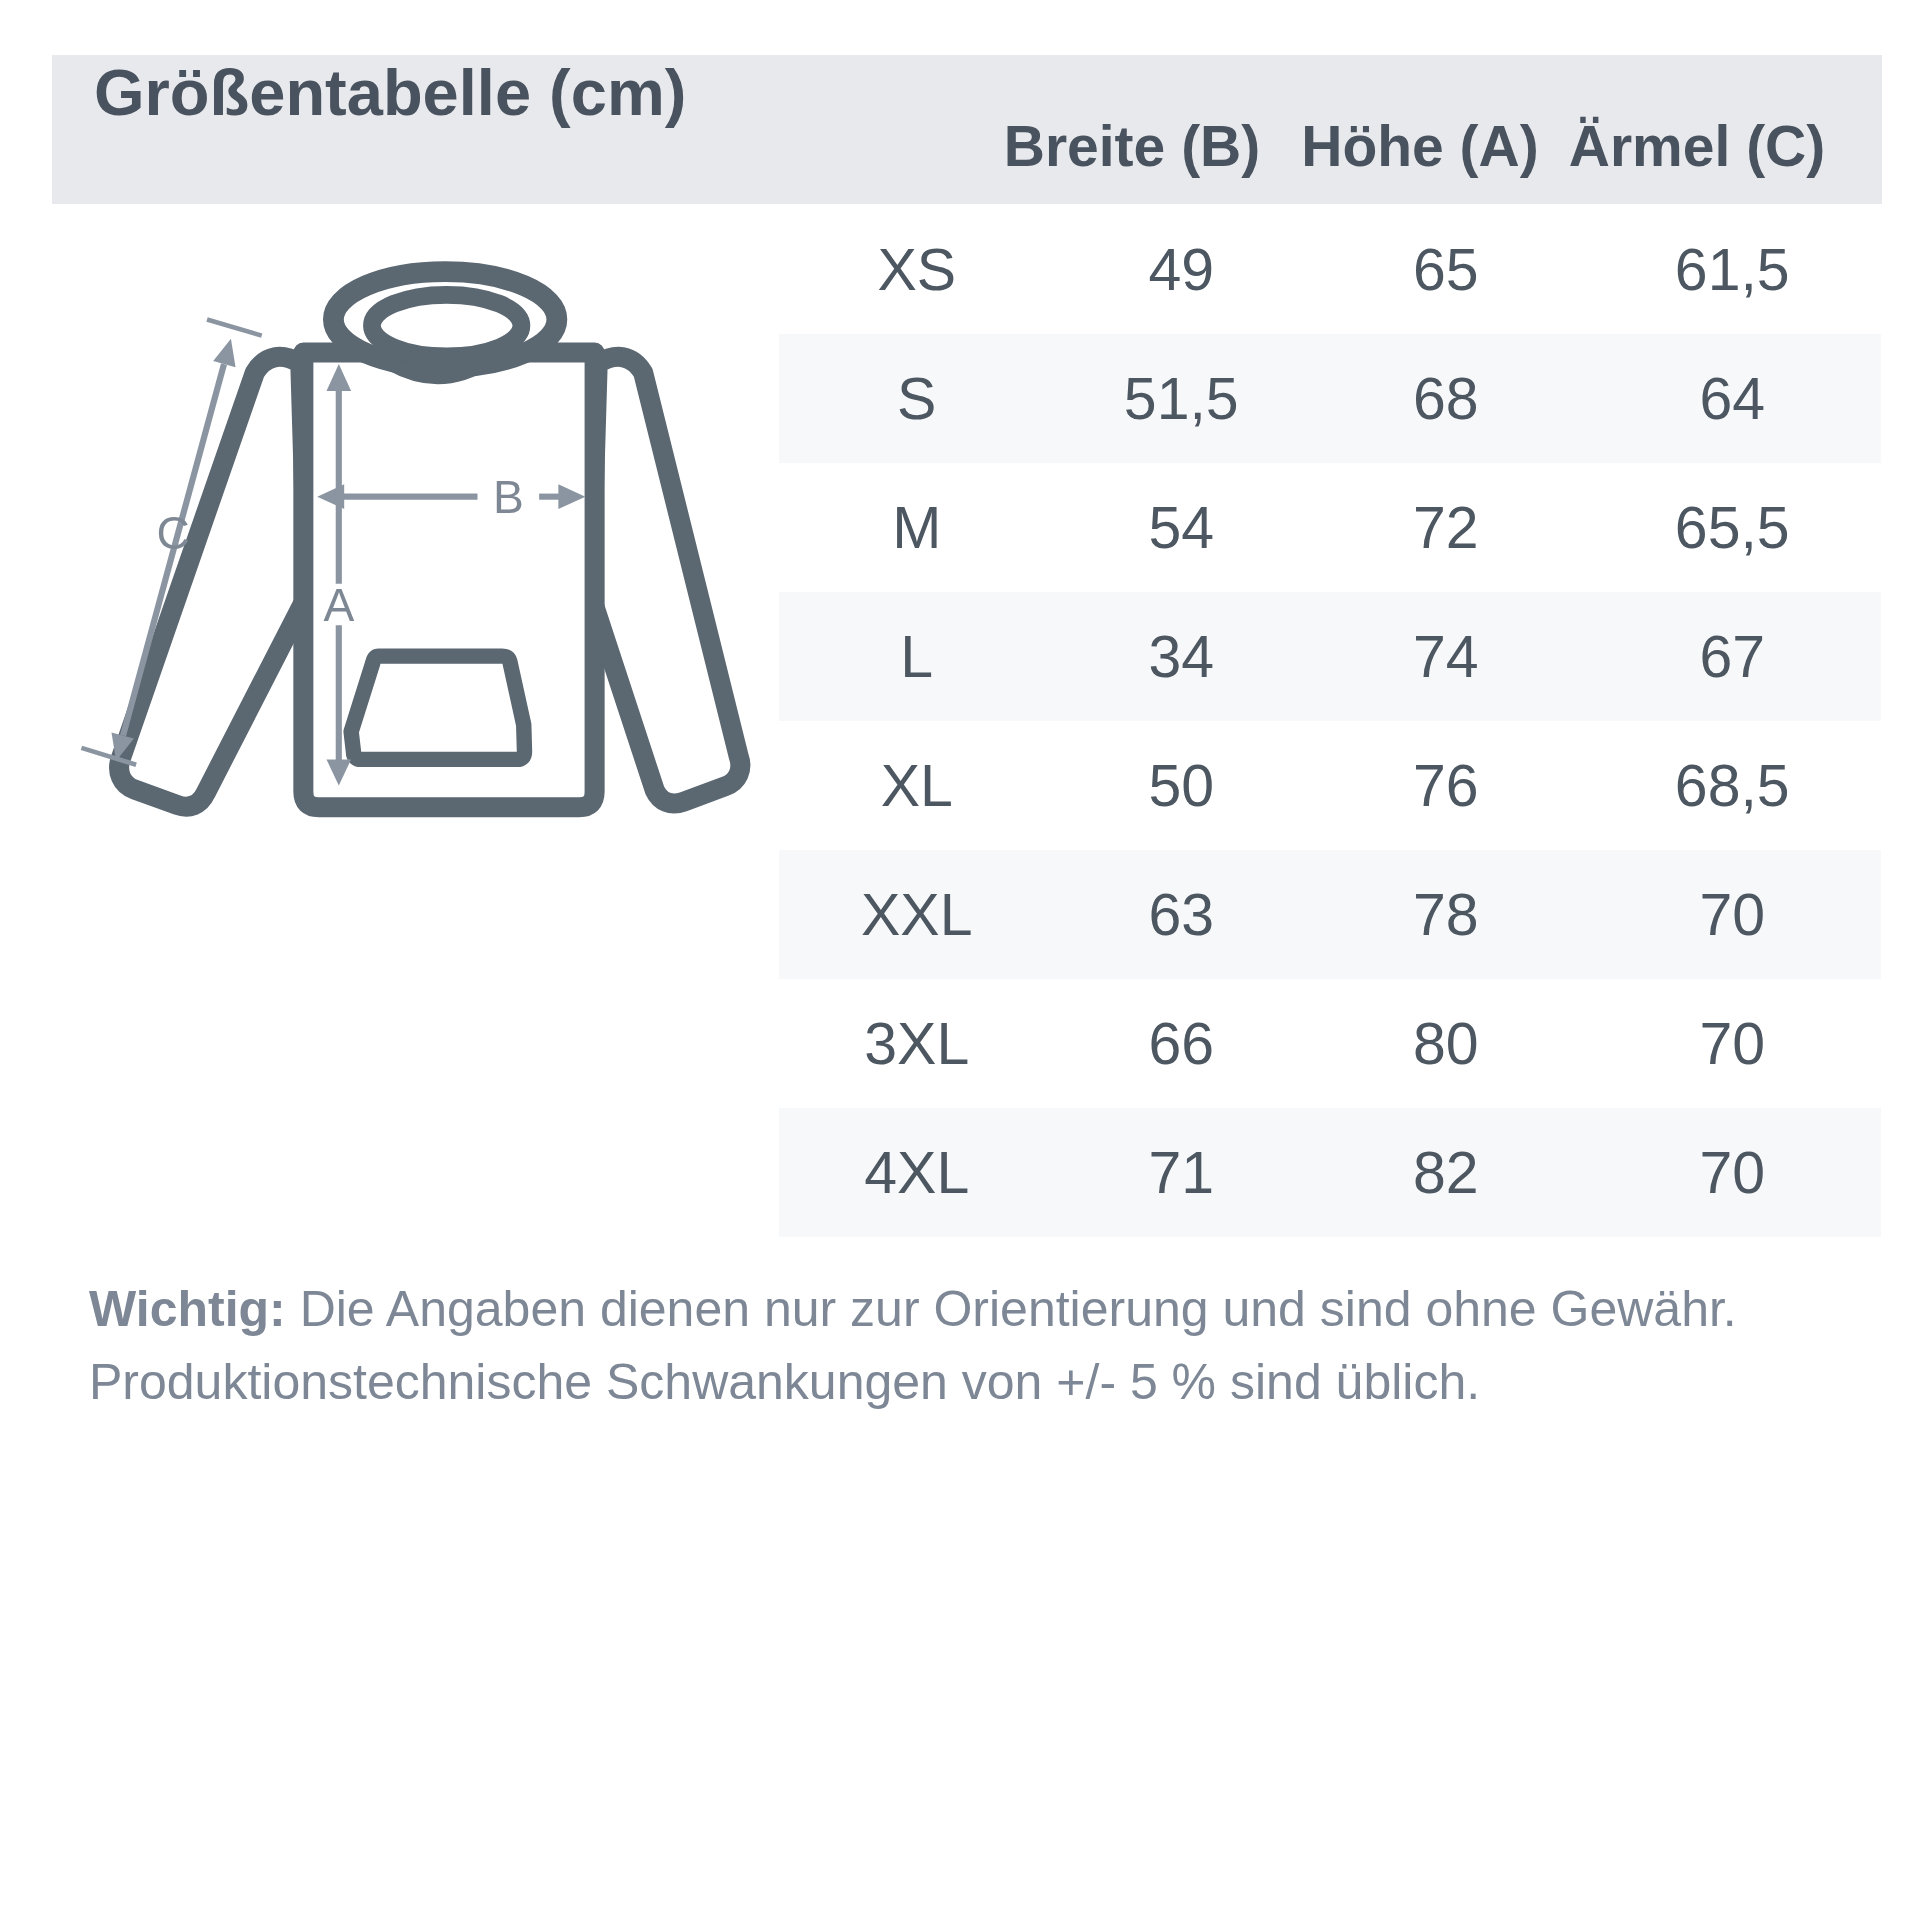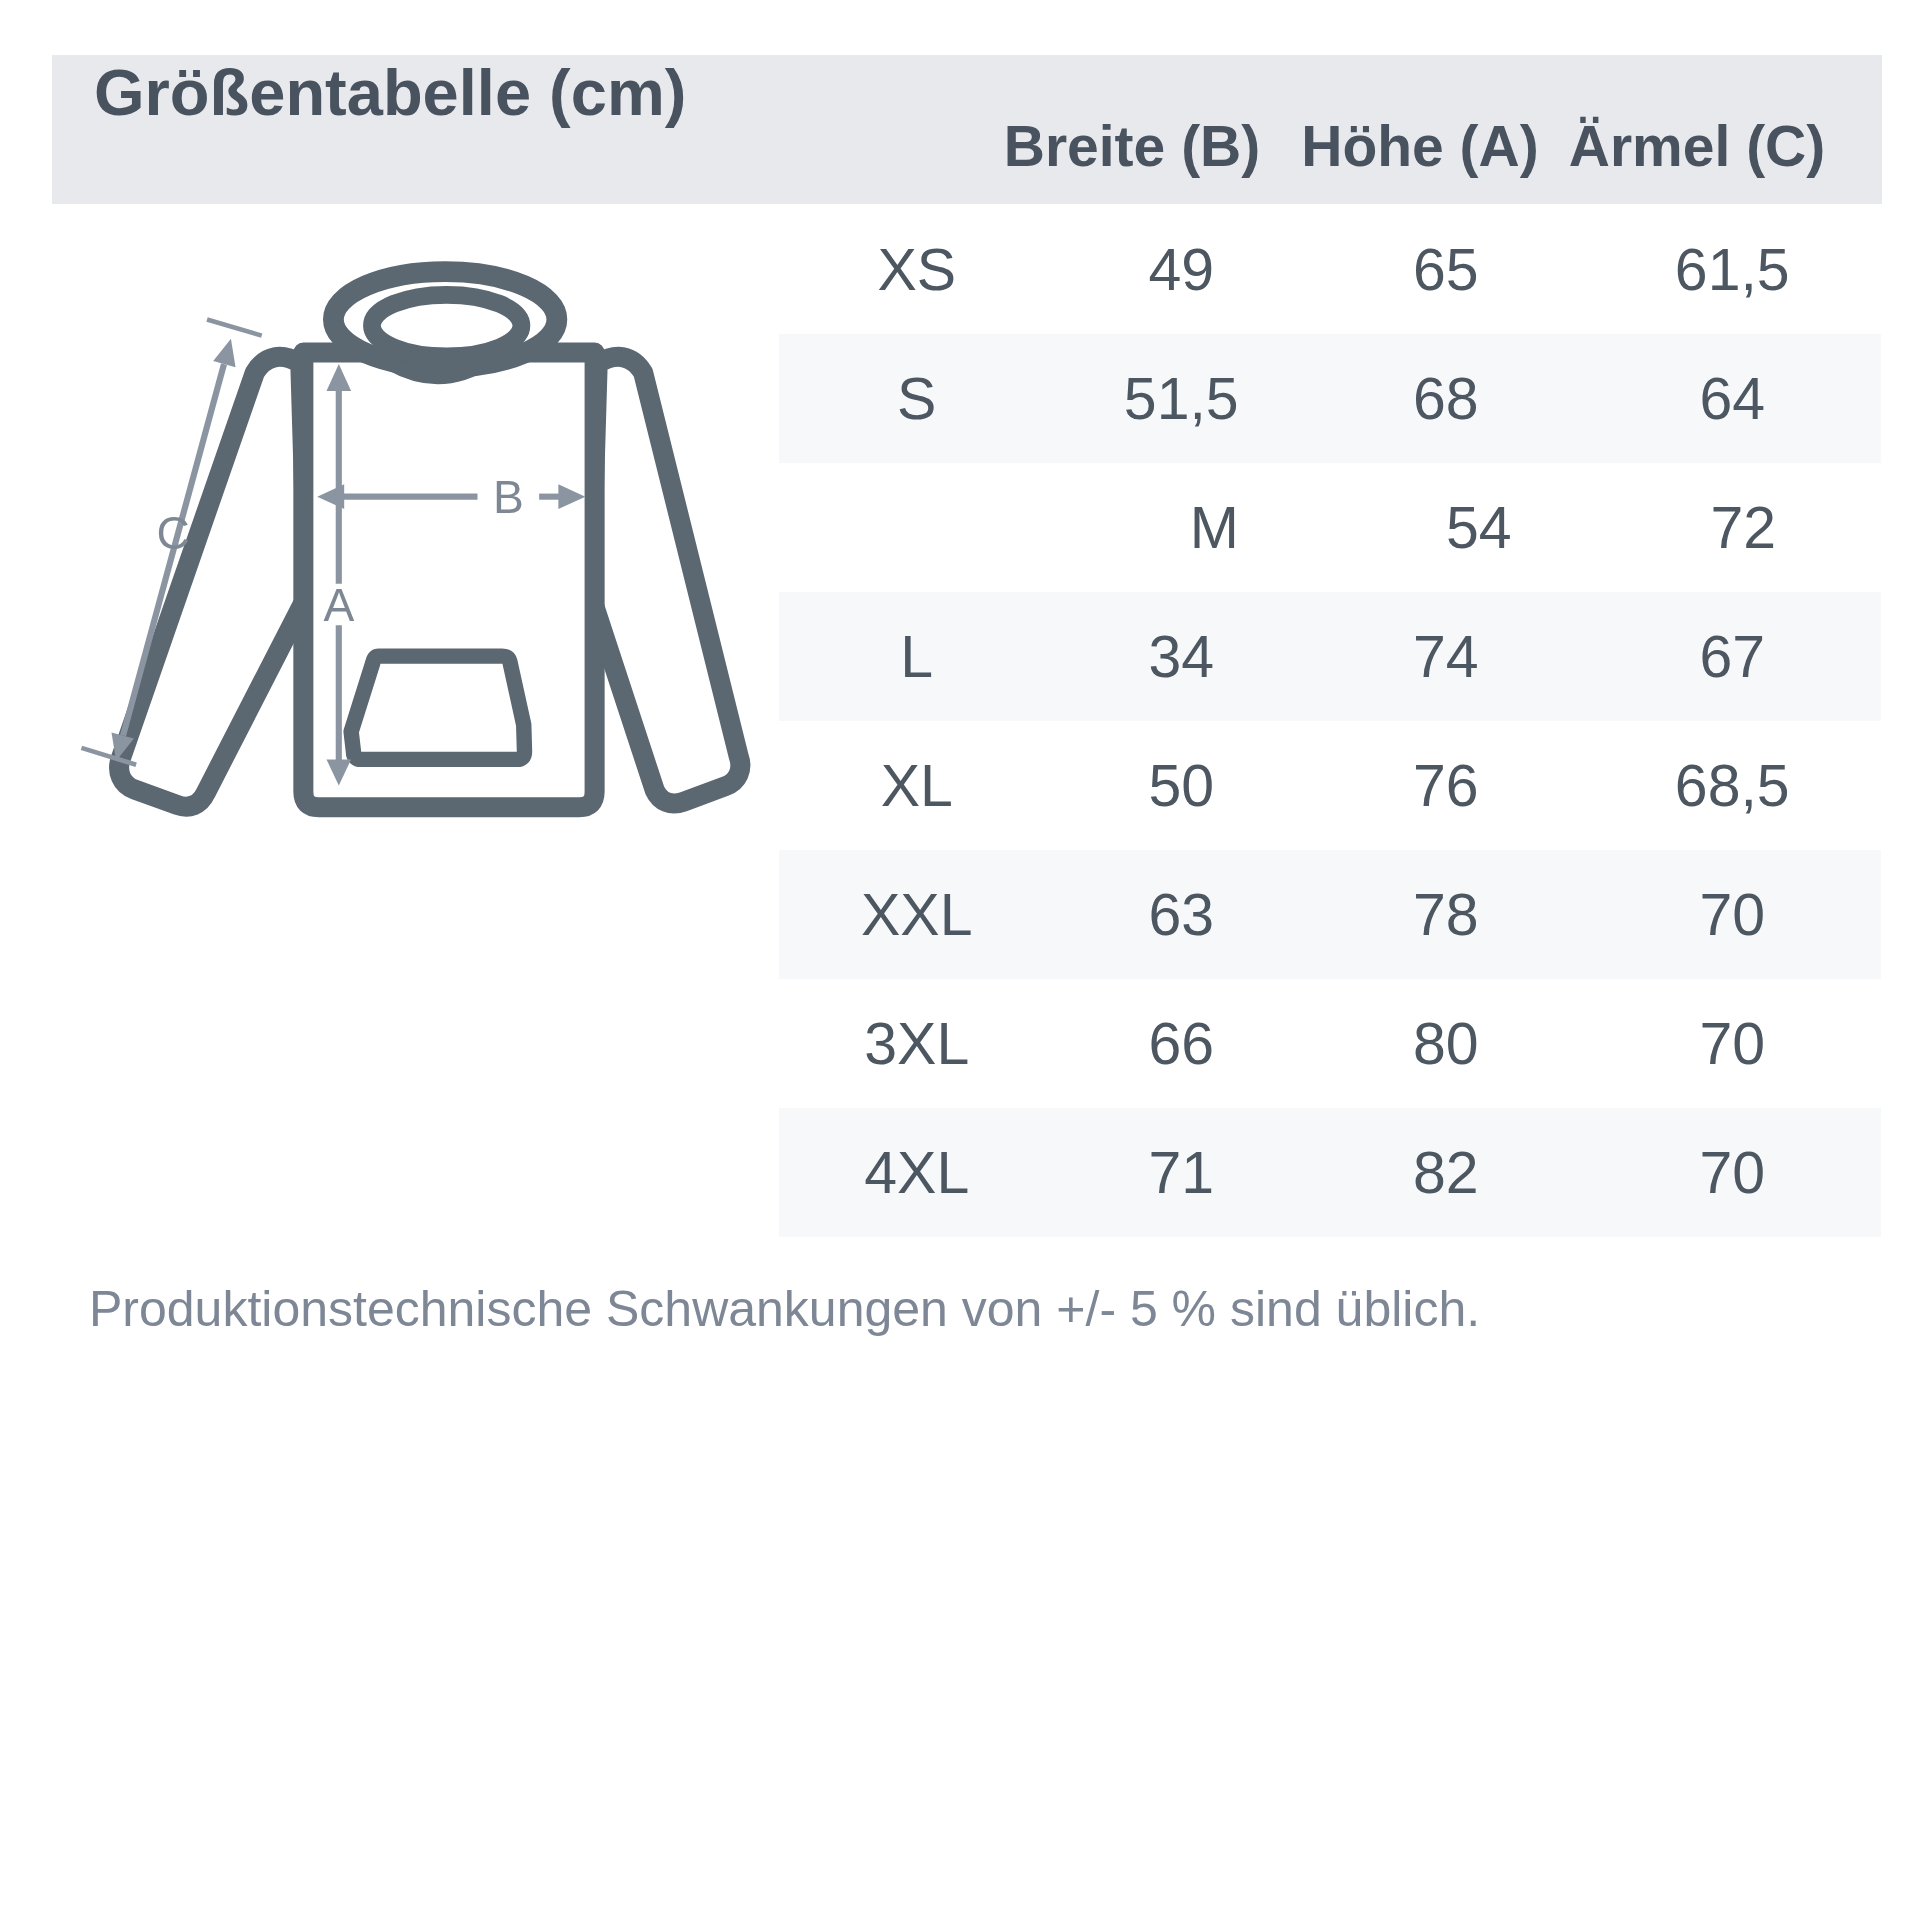--- a/index.html
+++ b/index.html
@@ -116,20 +116,21 @@
       <div class="trow shaded">
         <div class="tcell c0">S</div>
         <div class="tcell c1">51,5</div>
         <div class="tcell c2">68</div>
         <div class="tcell c3">64</div>
       </div>
       <div class="trow">
         <div class="tcell c0">M</div>
         <div class="tcell c1">54</div>
         <div class="tcell c2">72</div>
+        <div class="tcell c3">65,5</div>
       </div>
       <div class="trow shaded">
         <div class="tcell c0">L</div>
         <div class="tcell c1">34</div>
         <div class="tcell c2">74</div>
         <div class="tcell c3">67</div>
       </div>
       <div class="trow">
         <div class="tcell c0">XL</div>
         <div class="tcell c1">50</div>
@@ -150,17 +151,21 @@
       </div>
       <div class="trow shaded">
         <div class="tcell c0">4XL</div>
         <div class="tcell c1">71</div>
         <div class="tcell c2">82</div>
         <div class="tcell c3">70</div>
       </div>
     </div>
 
   <div class="note">
+    <div class="note-line">
+      <span class="b">Wichtig:</span>
+      <span>Die Angaben dienen nur zur Orientierung und sind ohne Gewähr.</span>
+    </div>
     <div class="note-line">Produktionstechnische Schwankungen von +/- 5 % sind üblich.</div>
   </div>
 
 </div>
 
 
 </body></html>

